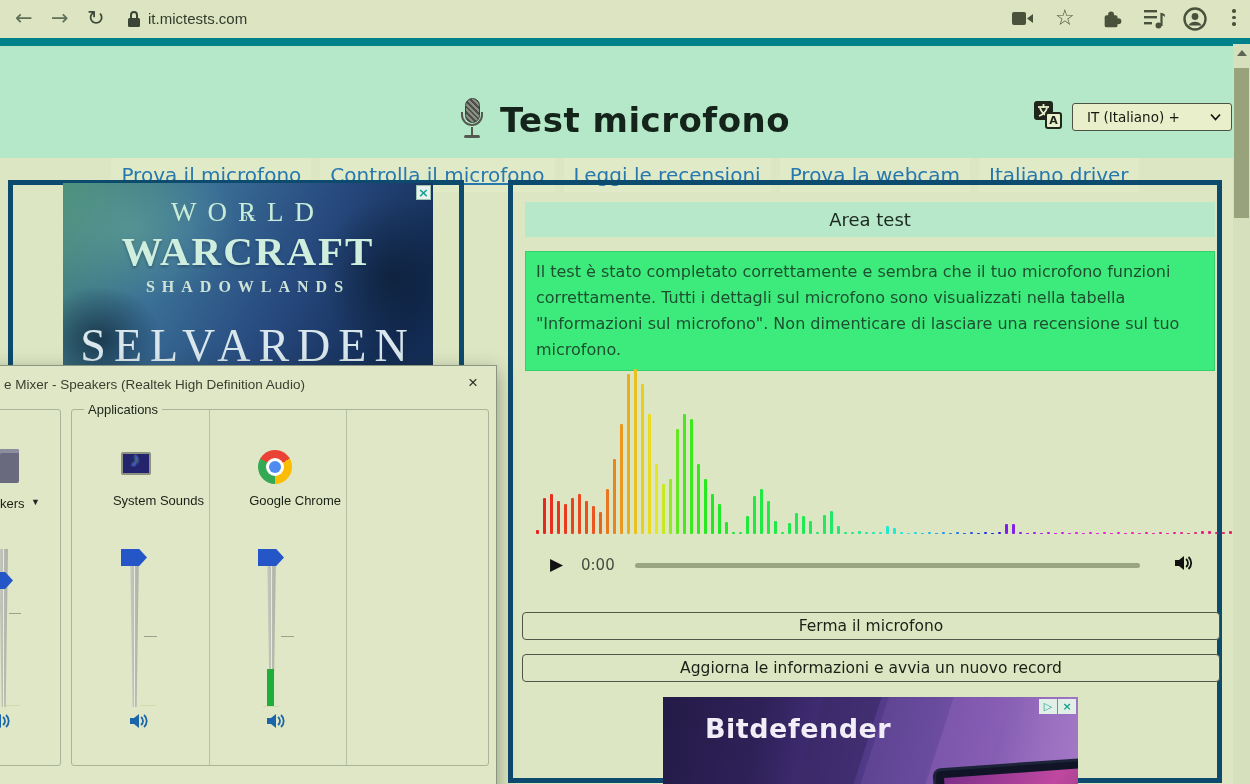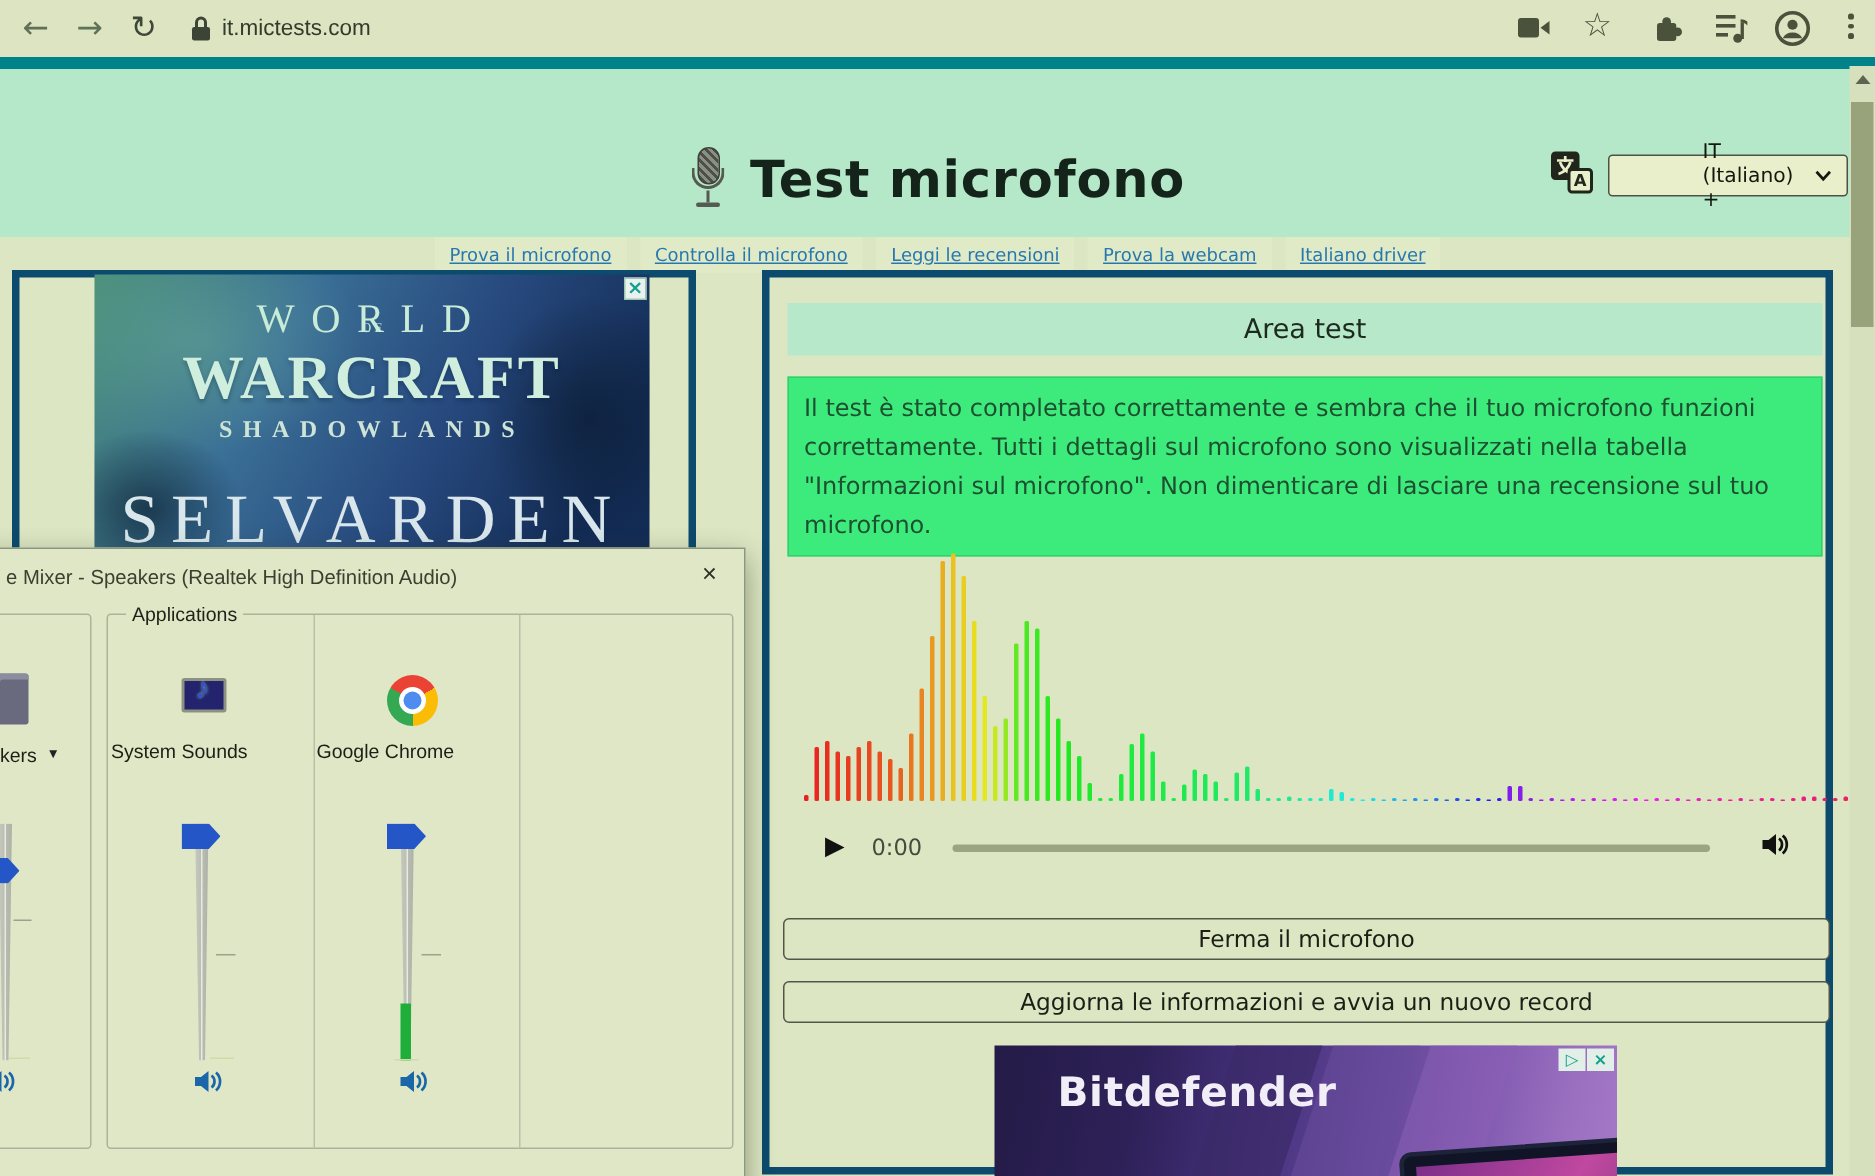--- a/index.html
+++ b/index.html
@@ -24,27 +24,27 @@
   .page-title{font-size:34px;font-weight:600;color:#15241a;letter-spacing:.5px;}
   .mic-wrap{width:26px;height:44px;position:relative;}
   .mic-head{position:absolute;left:5px;top:0;width:15px;height:25px;border-radius:8px;
             background:repeating-linear-gradient(45deg,#8a8f85 0 2px,#4c5047 2px 4px);border:1px solid #3c4038;}
   .mic-stand{position:absolute;left:1px;top:14px;width:22px;height:14px;border:2px solid #565b52;border-top:none;border-radius:0 0 12px 12px;}
   .mic-stem{position:absolute;left:11px;top:29px;width:2px;height:8px;background:#565b52;}
   .mic-base{position:absolute;left:4px;top:37px;width:16px;height:2.5px;background:#565b52;border-radius:2px;}
   .lang-select{position:absolute;left:1072px;top:57px;width:160px;height:28px;background:#e9eecb;
                border:1px solid #4c5244;border-radius:3px;display:flex;align-items:center;
                padding:0 10px 0 14px;font-size:13.5px;color:#14190f;cursor:pointer;}
-  .lang-select span{flex:1;margin-left:48px;}
+  .lang-select span{flex:1;}
   .translate-ic{position:absolute;left:1034px;top:55px;width:30px;height:32px;}
   .tr-back{position:absolute;left:0;top:0;width:19px;height:19px;background:#20261c;border-radius:3px;}
   .tr-front{position:absolute;left:11px;top:11px;width:17px;height:17px;background:#e9eecb;border:2px solid #20261c;
             border-radius:3px;font-size:11px;font-weight:bold;color:#20261c;display:flex;align-items:center;justify-content:center;}
   .nav-row{position:absolute;left:0;top:112px;width:1250px;display:flex;justify-content:center;gap:9px;}
-  .nav-link{background:#e0eac6;padding:5px 10px;font-size:12px;color:#2878b0;text-decoration:underline;cursor:pointer;white-space:nowrap;}
+  .nav-link{background:#e0eac6;padding:5px 10px;font-size:20px;color:#2878b0;text-decoration:underline;cursor:pointer;white-space:nowrap;}
 
   
   .panel{position:absolute;border:5px solid #0c4a6e;}
   .left-panel{left:8px;top:180px;width:456px;height:603px;}
   .right-panel{left:508px;top:180px;width:714px;height:603px;}
 
   
   .wow-ad{position:absolute;left:63px;top:183px;width:370px;height:186px;overflow:hidden;cursor:pointer;
           background:linear-gradient(118deg,#4b8f7a,#3a6f96 32%,#27497e 60%,#132c55 88%);}
   .wow-blob1{position:absolute;left:-40px;top:-30px;width:220px;height:150px;border-radius:50%;
@@ -93,21 +93,21 @@
   
   .mixer{position:absolute;left:-123px;top:365px;width:620px;height:500px;background:#e0e7c6;
          border:1px solid #8a9680;box-shadow:0 6px 18px rgba(40,50,30,.45);font-family:"Liberation Sans",sans-serif;}
   .mixer-title{position:absolute;left:126px;top:11px;font-size:13.5px;color:#3a4030;}
   .mixer-close{position:absolute;left:590px;top:8px;font-size:17px;color:#2c3026;cursor:pointer;line-height:17px;}
   .fieldset{position:absolute;border:1px solid #aab49a;border-radius:3px;}
   .fs-apps{left:193px;top:43px;width:418px;height:357px;}
   .fs-device{left:10px;top:43px;width:173px;height:357px;}
   .fs-legend{position:absolute;left:12px;top:-8px;background:#e0e7c6;padding:0 4px;font-size:13px;color:#1c2318;}
   .col-sep{position:absolute;top:44px;width:1px;height:355px;background:#b8c0a6;}
-  .app-label{position:absolute;width:130px;text-align:left;font-size:13px;color:#1a2014;}
+  .app-label{position:absolute;width:130px;text-align:right;font-size:13px;color:#1a2014;}
   .slider-track{position:absolute;width:9px;height:158px;background:linear-gradient(to right,#c6cabe,#aeb2a6);
                 clip-path:polygon(0 0,100% 0,74% 100%,30% 100%);}
   .slider-track::after{content:"";position:absolute;left:4px;top:0;width:1px;height:100%;background:#e6eadf;}
   .slider-handle{position:absolute;width:26px;height:17px;background:#2456c8;cursor:pointer;
                  clip-path:polygon(0 0,70% 0,100% 50%,70% 100%,0 100%);}
   .tick{position:absolute;height:1px;background:#9aa28c;}
   .tick-pale{background:#d2dba8;}
   .meter{position:absolute;width:7px;background:#1fae3a;}
   .spk-blue{color:#1a66a8;}
   .dev-cube{position:absolute;left:119px;top:83px;width:22px;height:34px;background:#6a6a7e;border-radius:2px;box-shadow:inset 3px 4px 0 #8d8da0;}

